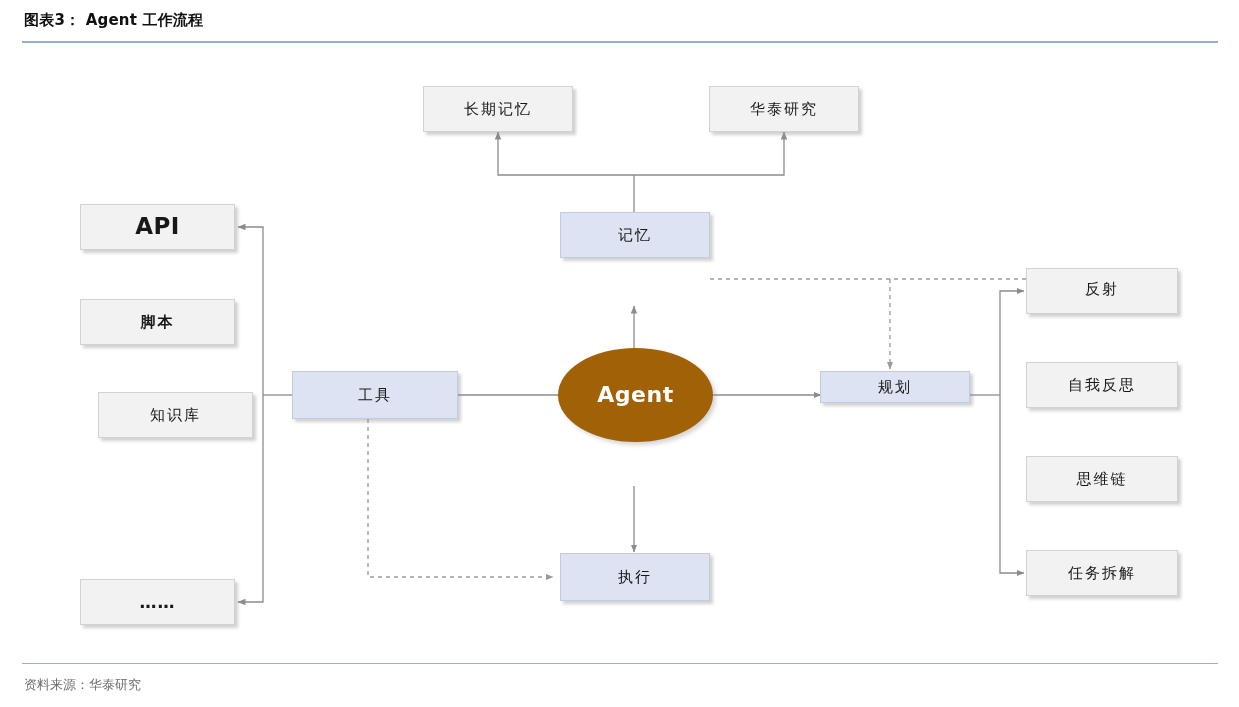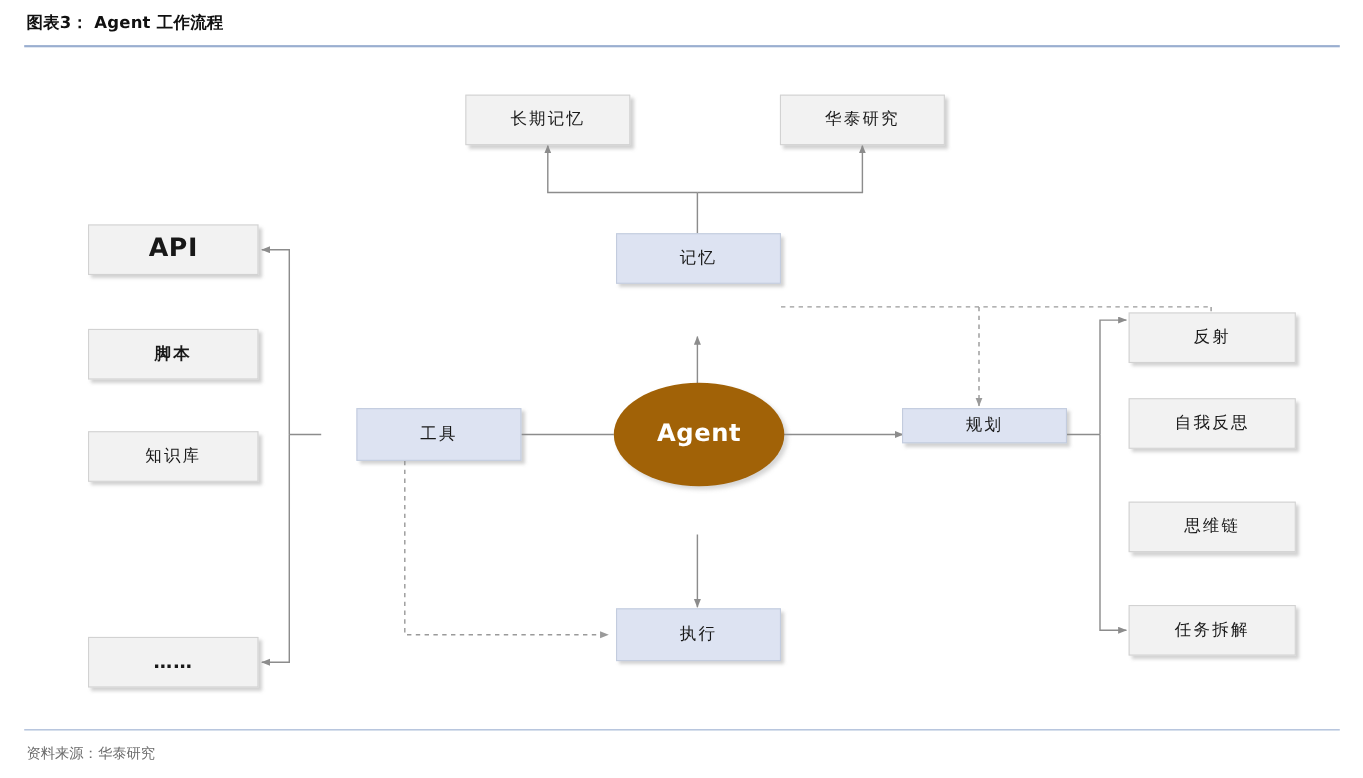--- a/index.html
+++ b/index.html
@@ -177,32 +177,32 @@
       <path d="M1101,235 L1101,262" marker-end="url(#arrow-dashed)"></path>
 
       <path d="M368,375 L368,533 L553,533" marker-end="url(#arrow-dashed)"></path>
     </g>
   </svg>
 
   <div class="node node-rect node-plain" style="left:423px; top:42px; width:150px; height:46px;">长期记忆</div>
   <div class="node node-rect node-plain" style="left:709px; top:42px; width:150px; height:46px;">华泰研究</div>
 
   <div class="node node-rect node-blue" style="left:560px; top:168px; width:150px; height:46px;">记忆</div>
-  <div class="node node-rect node-blue" style="left:292px; top:327px; width:150px; height:48px;margin-left:32px;">工具</div>
+  <div class="node node-rect node-blue" style="left:292px; top:327px; width:166px; height:48px;">工具</div>
   <div class="node node-rect node-blue" style="left:820px; top:327px; width:150px; height:32px;">规划</div>
   <div class="node node-rect node-blue" style="left:560px; top:509px; width:150px; height:48px;">执行</div>
 
   <div class="node node-ellipse" style="left:558px; top:304px; width:155px; height:94px;">Agent</div>
 
   <div class="node node-rect node-plain node-latin" style="left:80px; top:160px; width:155px; height:46px;">API</div>
   <div class="node node-rect node-plain" style="left:80px; top:255px; width:155px; height:46px;font-weight:bold;">脚本</div>
-  <div class="node node-rect node-plain" style="left:80px; top:348px; width:155px; height:46px;">知识库</div>
+  <div class="node node-rect node-plain" style="left:98px; top:348px; width:155px; height:46px;">知识库</div>
   <div class="node node-rect node-plain node-dots" style="left:80px; top:535px; width:155px; height:46px;">……</div>
 
-  <div class="node node-rect node-plain" style="left:1026px; top:240px; width:152px; height:46px;">反射</div>
+  <div class="node node-rect node-plain" style="left:1026px; top:224px; width:152px; height:46px;font-family:Liberation Mono, monospace;">反射</div>
   <div class="node node-rect node-plain" style="left:1026px; top:318px; width:152px; height:46px;">自我反思</div>
   <div class="node node-rect node-plain" style="left:1026px; top:412px; width:152px; height:46px;">思维链</div>
   <div class="node node-rect node-plain" style="left:1026px; top:506px; width:152px; height:46px;">任务拆解</div>
 
 </div>
 
 <div id="footer-rule"></div>
 <div id="figure-source">资料来源：华泰研究</div>
 
 </body></html>

